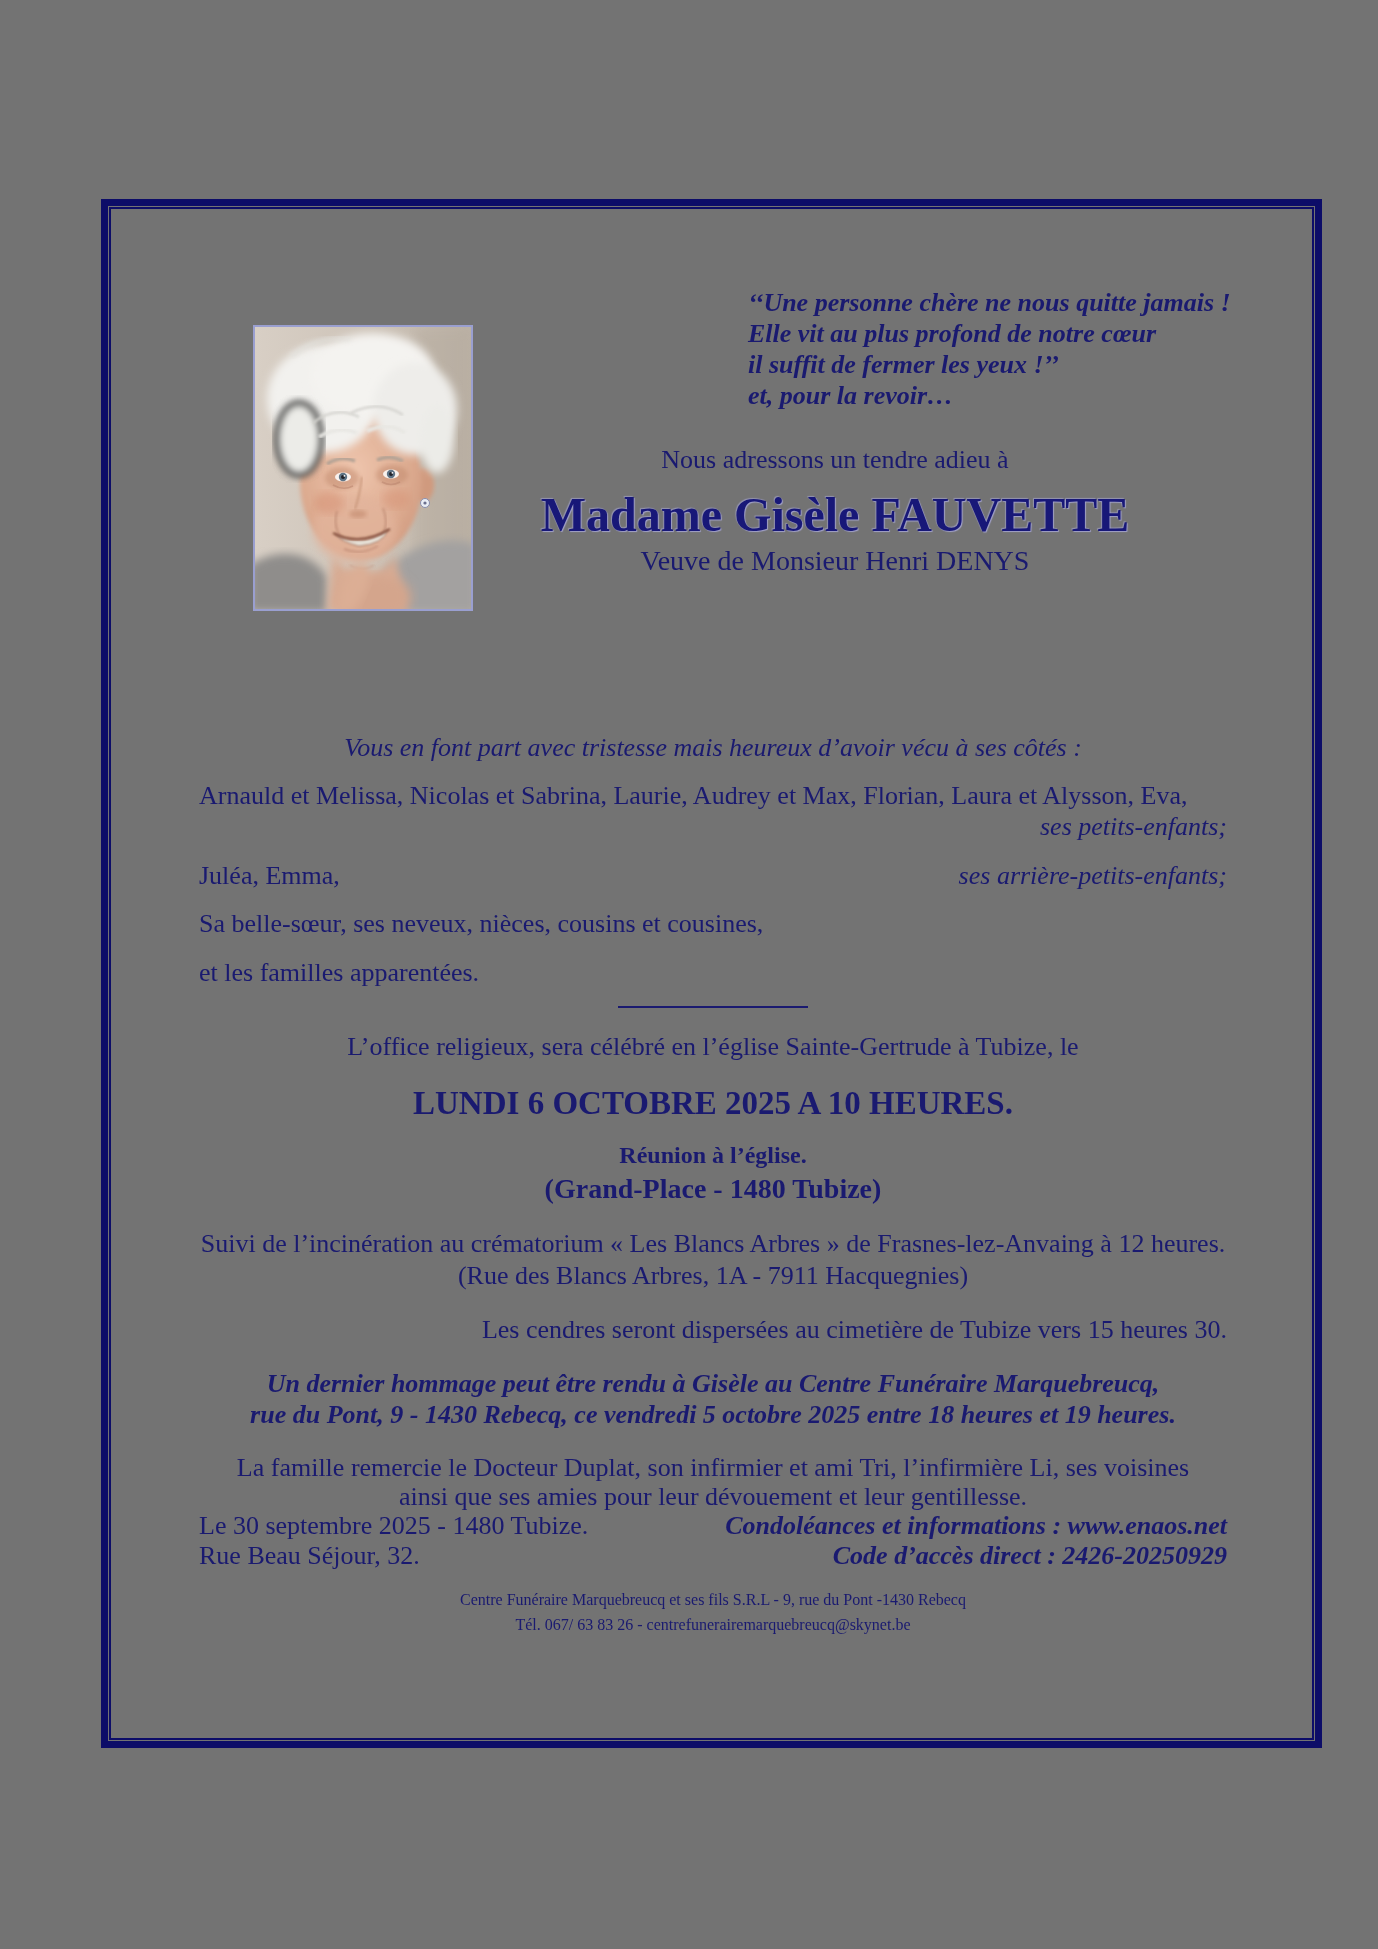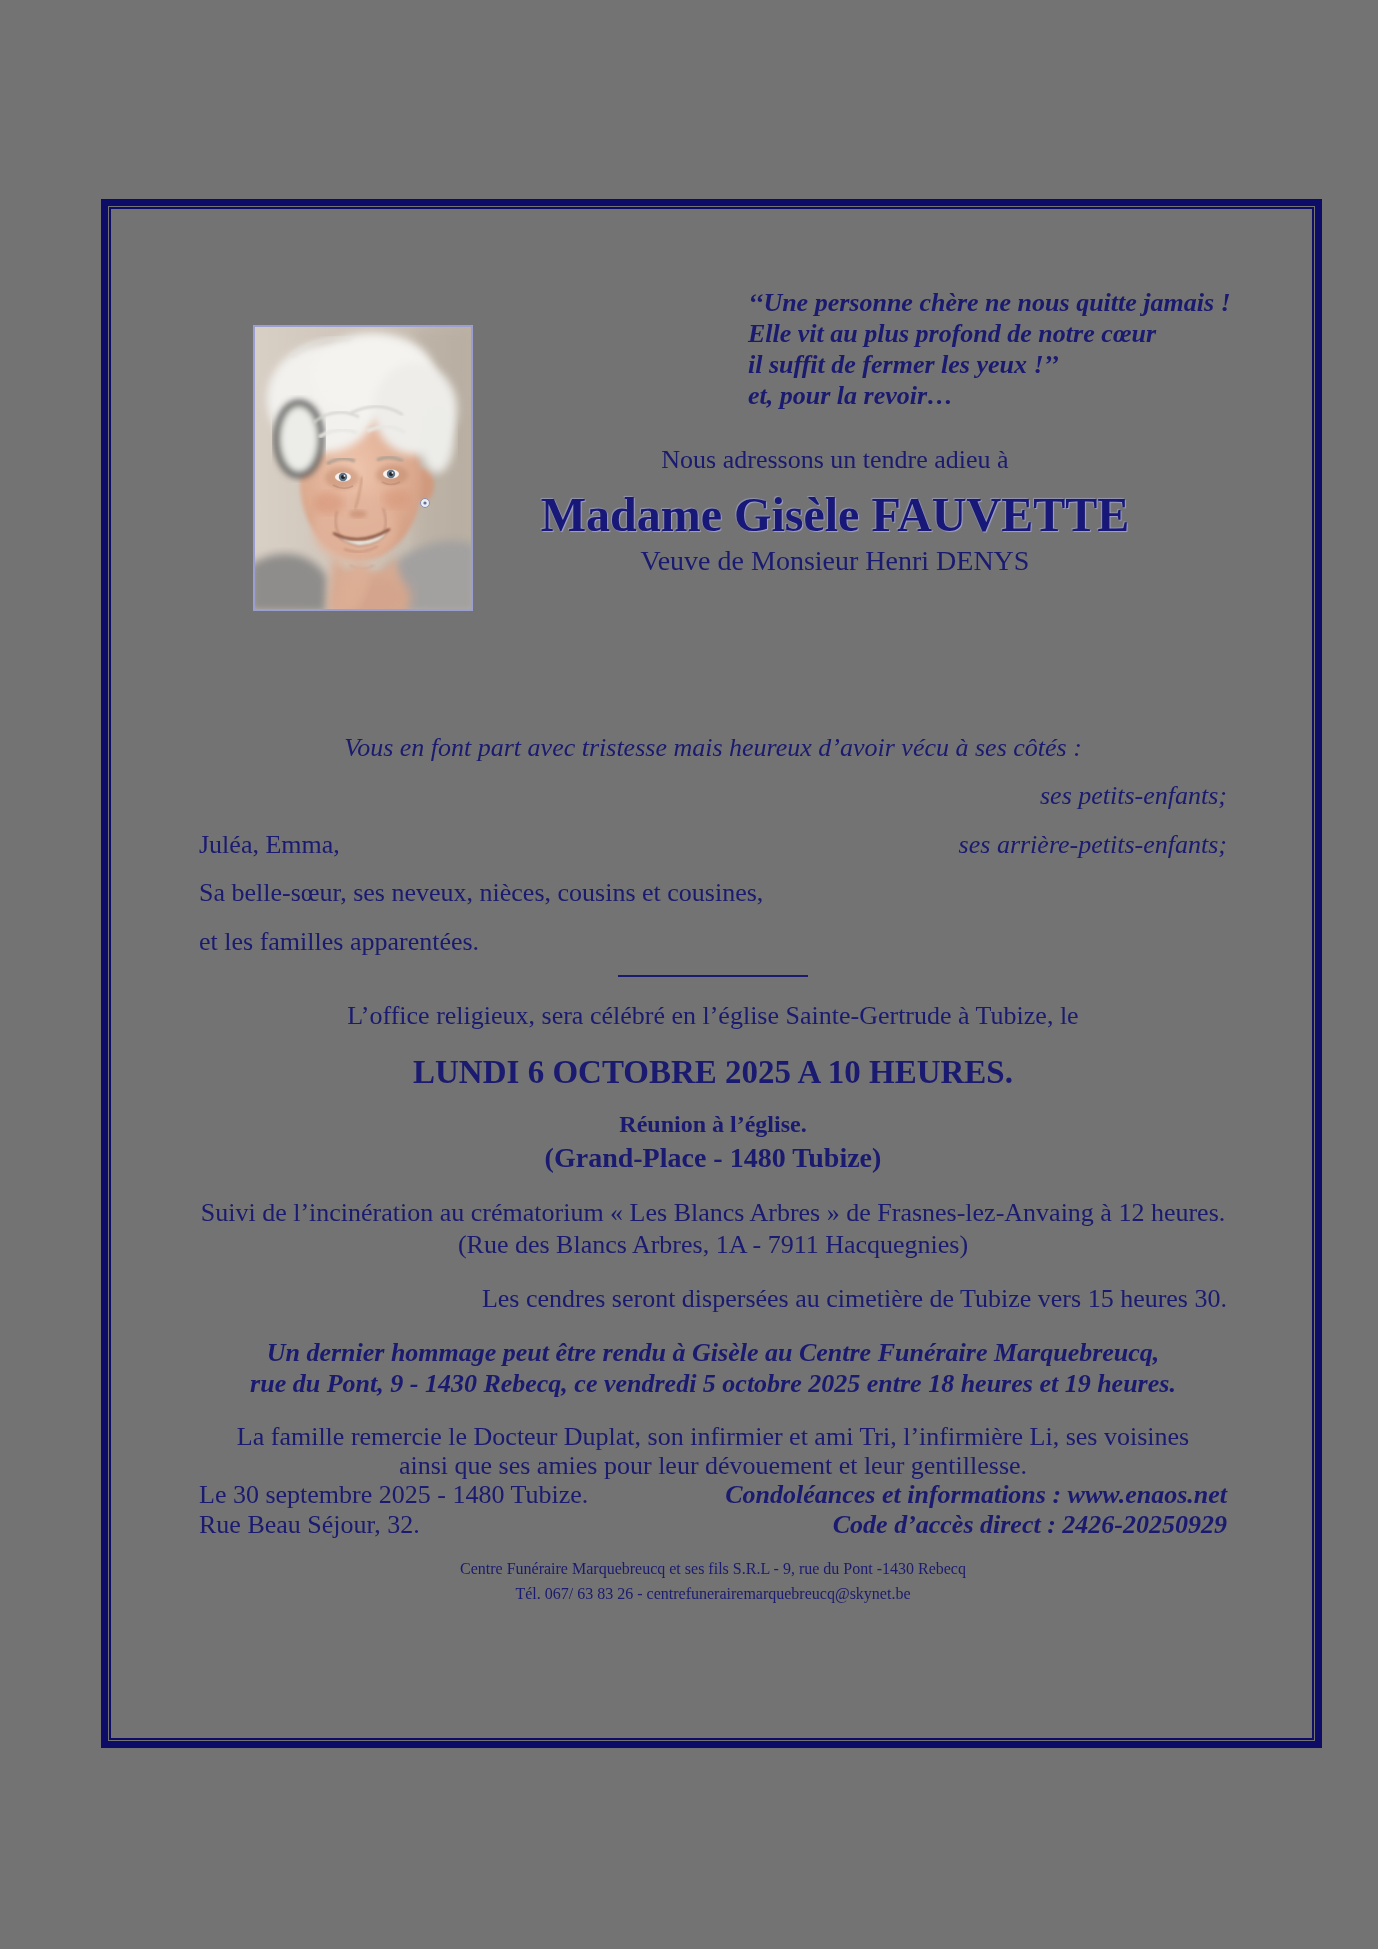--- a/index.html
+++ b/index.html
@@ -193,20 +193,21 @@
         <div class="deceased-name">Madame Gisèle FAUVETTE</div>
         <div class="widow">Veuve de Monsieur Henri DENYS</div>
       </div>
 
       <div class="main-flow">
 
         <div class="center announce">Vous en font part avec tristesse mais heureux d’avoir vécu à ses côtés :</div>
 
 
         <div class="gkids">
+          <div>Arnauld et Melissa, Nicolas et Sabrina, Laurie, Audrey et Max, Florian, Laura et Alysson, Eva,</div>
           <div class="l2 side-label">ses petits-enfants;</div>
         </div>
 
         <div class="row julea-row">
           <div>Juléa, Emma,</div>
           <div class="side-label">ses arrière-petits-enfants;</div>
         </div>
 
         <div class="belle">Sa belle-sœur, ses neveux, nièces, cousins et cousines,</div>
         <div class="familles">et les familles apparentées.</div>

